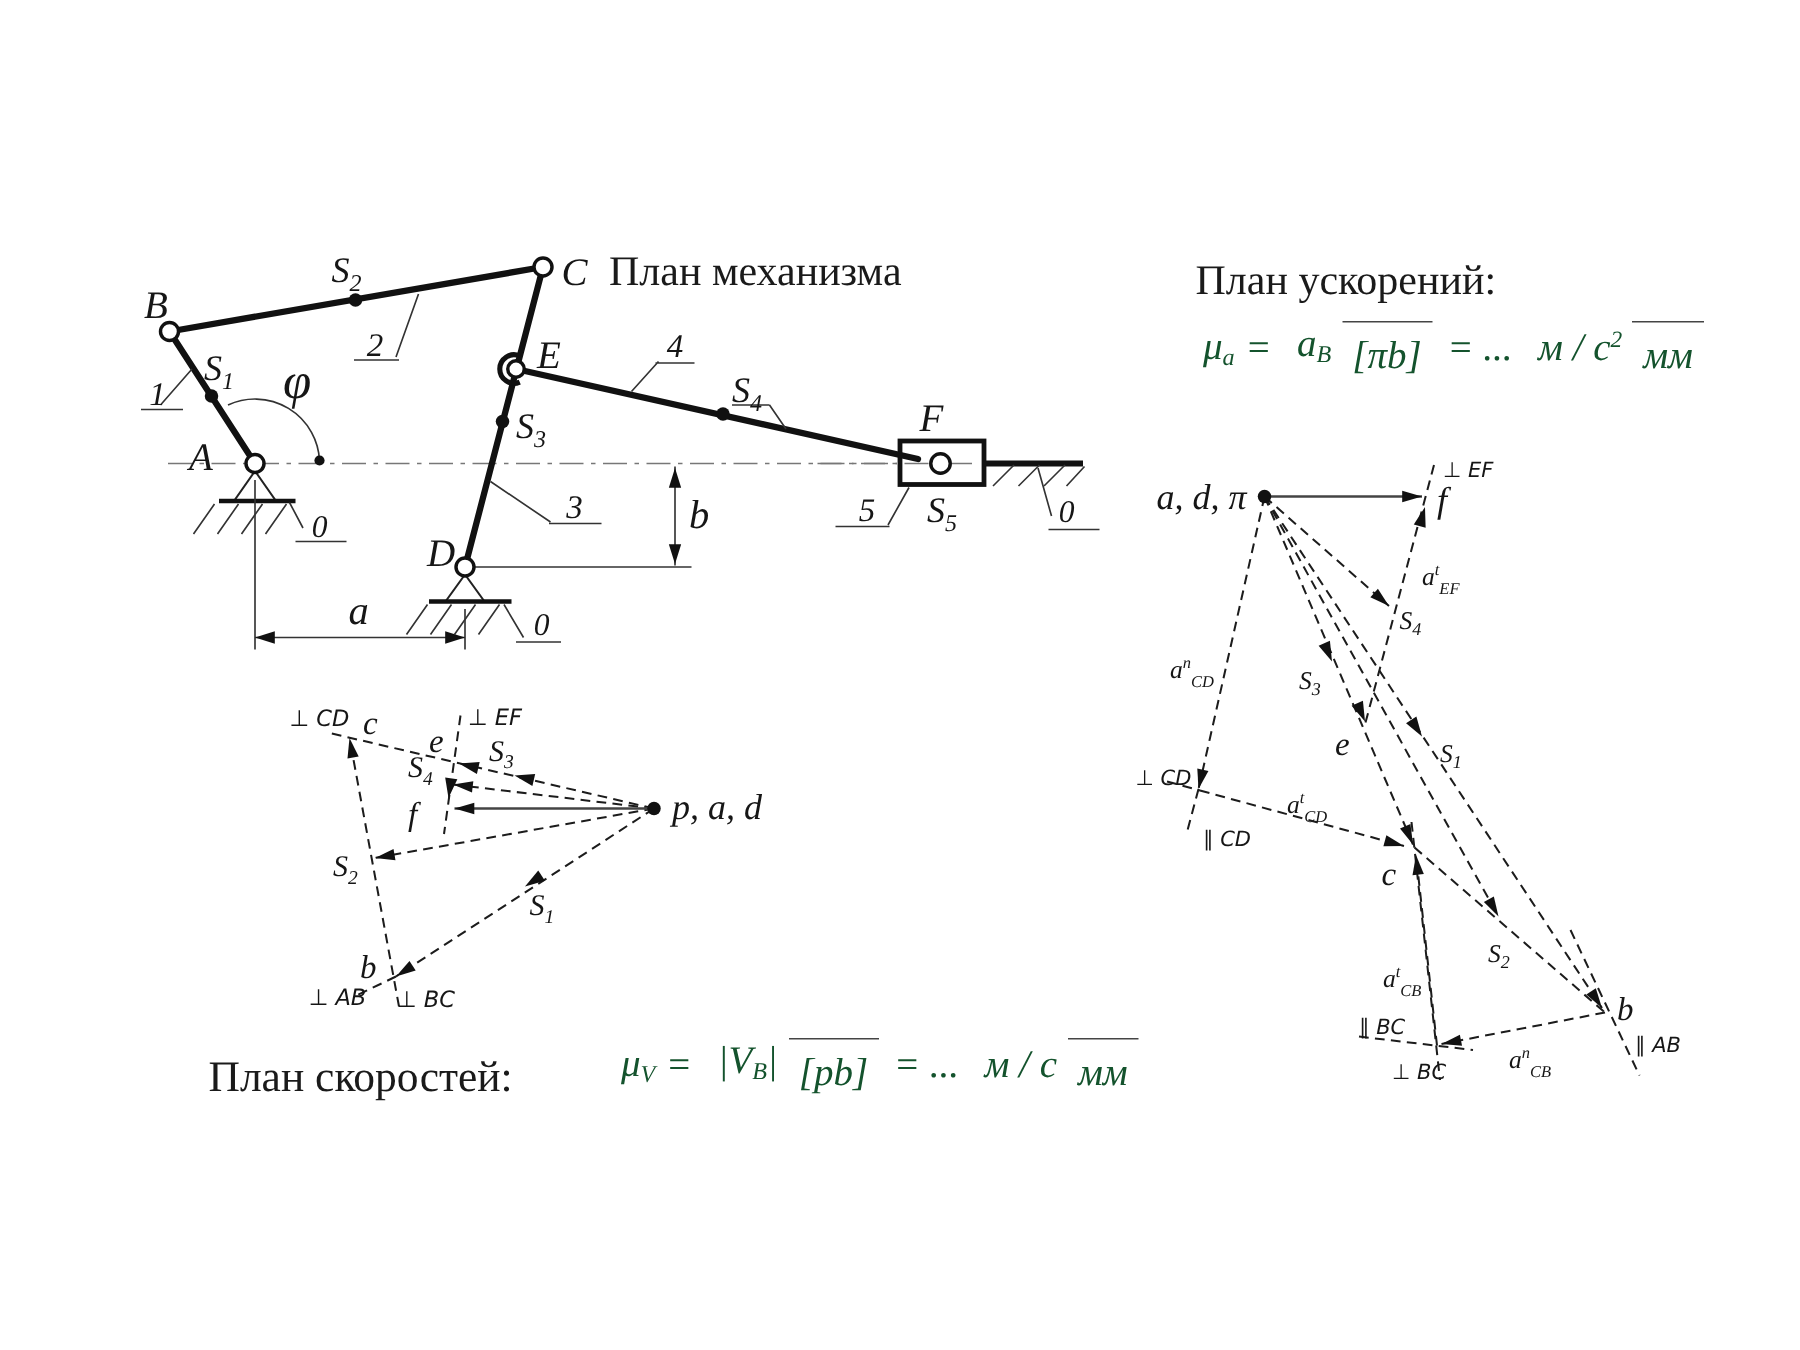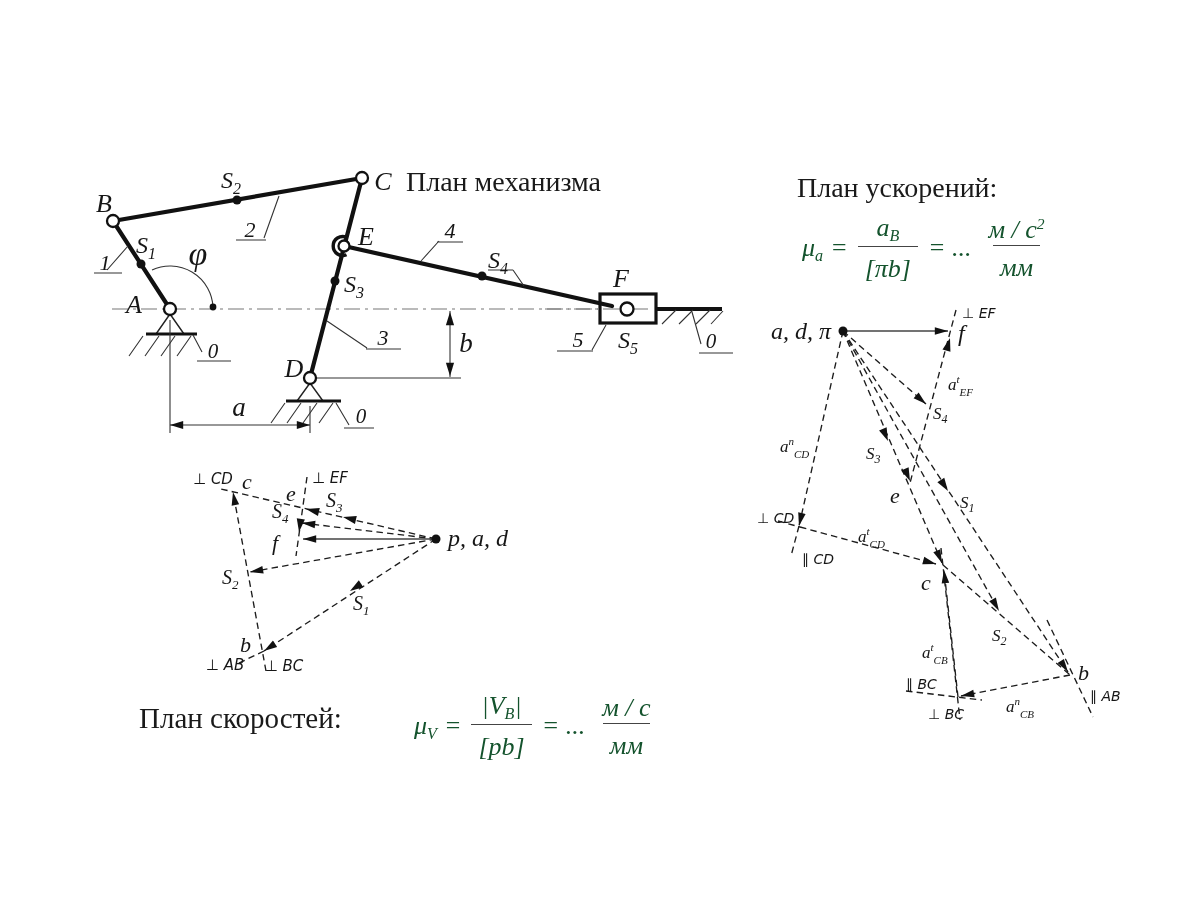--- a/index.html
+++ b/index.html
@@ -23,21 +23,21 @@
   .t34{font-size:34px;} .t27{font-size:27px;} .t26{font-size:26px;} .t24{font-size:24px;}
   .t22{font-size:22px;} .t21{font-size:21px;} .t20{font-size:20px;} .t17{font-size:17px;}
   .sub16{font-size:16px;} .sub13{font-size:13px;} .sub12{font-size:12px;} .sub11{font-size:11px;}
   .dirlab{font-family:"DejaVu Sans",sans-serif;font-style:italic;font-size:14px;}
   .dirlab15{font-family:"DejaVu Sans",sans-serif;font-style:italic;font-size:15px;}
   
   .title{position:absolute;font-family:"Liberation Serif",serif;color:#1a1a1a;white-space:nowrap;}
   .formula{position:absolute;display:flex;align-items:center;font-style:italic;
            font-size:26px;color:#14532d;white-space:nowrap;}
   .formula .eq{margin:0 7px;}
-  .frac{display:inline-flex;flex-direction:column;align-items:center;margin:0 3px;}
+  .frac{display:inline-flex;align-items:center;margin:0 3px;}
   .frac .num{padding:0 7px 2px;line-height:1.05;}
   .frac .den{border-top:1.7px solid #444;padding:8px 7px 0;line-height:1.05;}
   .ssub{font-size:0.62em;vertical-align:-0.28em;}
   .ssup{font-size:0.6em;vertical-align:0.55em;}
 </style>
 </head>
 <body>
 
 <div id="page">
 

